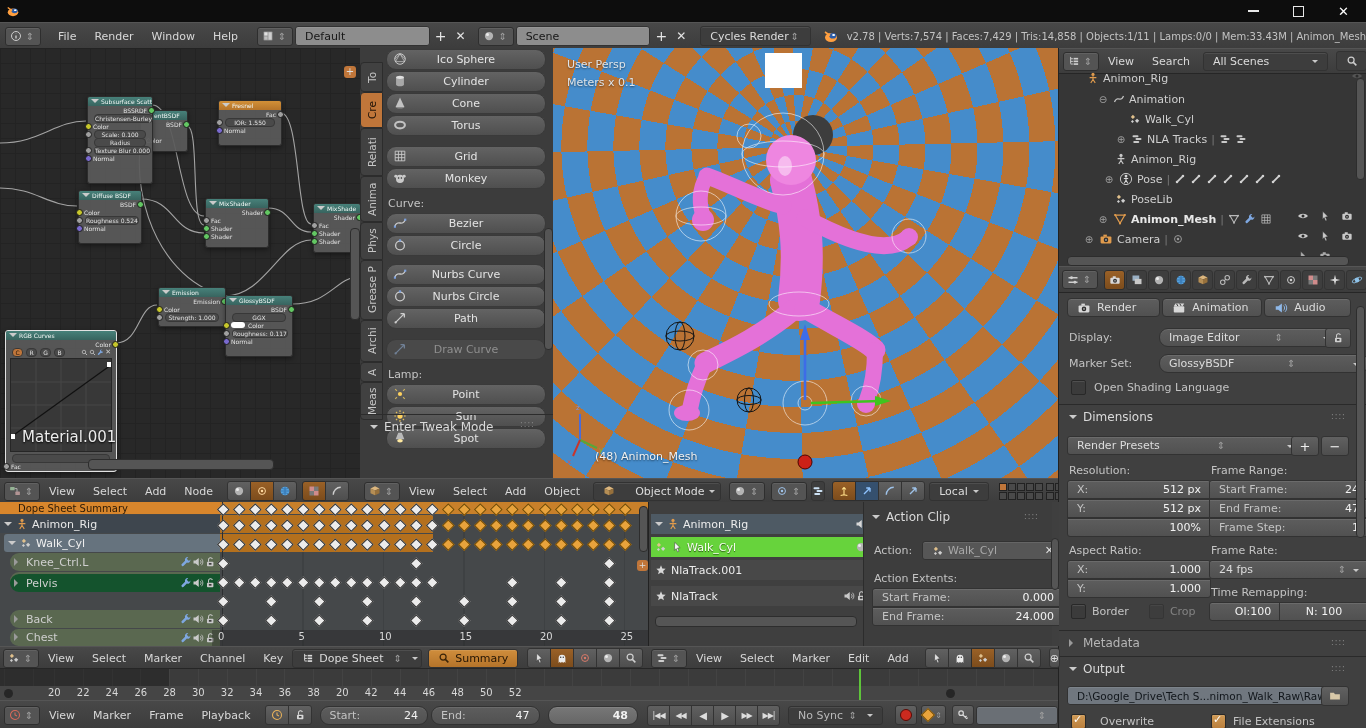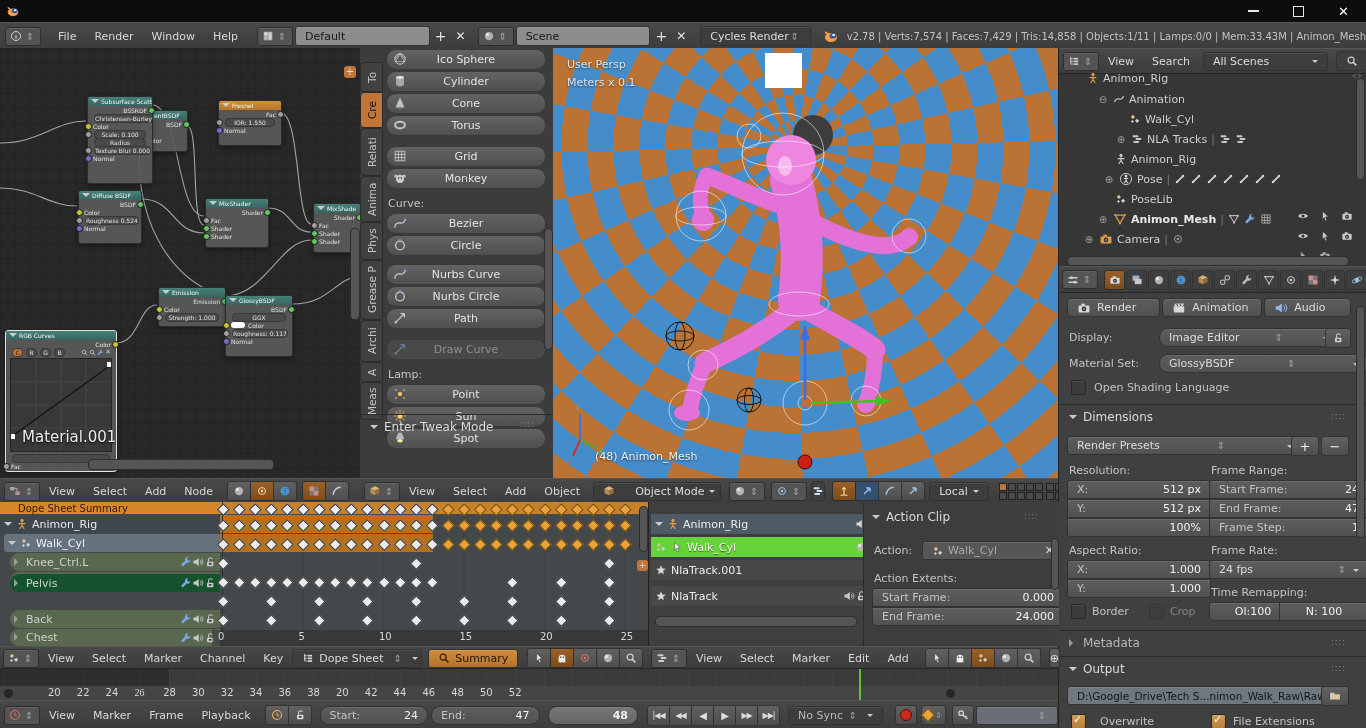--- a/index.html
+++ b/index.html
@@ -1205,21 +1205,21 @@
     <div class="abs f dd" style="left:100px;top:62px;width:160px">
         <span>Image Editor</span>
         <span class="tgl">⇕</span>
       </div>
     <div class="abs ibtn" style="left:266px;top:62px;width:24px">
         <svg class="ic s12" style="color:#d0d0d0">
           <use href="#i-lock"></use>
         </svg>
       </div>
 
-    <div class="abs lbl" style="left:10px;top:91px">Material Set:</div>
+    <div class="abs lbl" style="left:10px;top:91px">Marker Set:</div>
     <div class="abs f dd" style="left:100px;top:88px;width:190px">
         <span>GlossyBSDF</span>
         <span class="tgl">⇕</span>
       </div>
 
     <div class="abs flex" style="left:12px;top:114px;gap:8px">
       <div class="chk"></div>
       <span class="lbl">Open Shading Language</span>
     </div>
 
@@ -1738,21 +1738,21 @@
       </div>
   </div>
 
   <div class="abs" style="left:0;top:668px;width:1058px;height:32px;background:#3b3b3b;border-top:1px solid #262626;overflow:hidden">
     <div class="abs" style="left:0;top:0;width:1058px;height:17px;background-image:repeating-linear-gradient(90deg,#434343 0 1px,transparent 1px 28.8px);background-position:54px 0"></div>
     <div class="abs" style="left:0;top:0;width:169px;height:17px;background:rgba(20,20,20,.35)"></div>
     <div class="abs" id="tl-ruler" style="left:0;top:17px;width:1058px;height:15px;background:#454545">
         <span class="rul" style="left: 48px; top: 1px;">20</span>
         <span class="rul" style="left: 76.8px; top: 1px;">22</span>
         <span class="rul" style="left: 105.6px; top: 1px;">24</span>
-        <span class="rul" style="left: 134.4px; top: 1px; font-family: Liberation Serif, serif;">26</span>
+        <span class="rul" style="left: 134.4px; top: 1px;">26</span>
         <span class="rul" style="left: 163.2px; top: 1px;">28</span>
         <span class="rul" style="left: 192px; top: 1px;">30</span>
         <span class="rul" style="left: 220.8px; top: 1px;">32</span>
         <span class="rul" style="left: 249.6px; top: 1px;">34</span>
         <span class="rul" style="left: 278.4px; top: 1px;">36</span>
         <span class="rul" style="left: 307.2px; top: 1px;">38</span>
         <span class="rul" style="left: 336px; top: 1px;">20</span>
         <span class="rul" style="left: 364.8px; top: 1px;">42</span>
         <span class="rul" style="left: 393.6px; top: 1px;">44</span>
         <span class="rul" style="left: 422.4px; top: 1px;">46</span>

